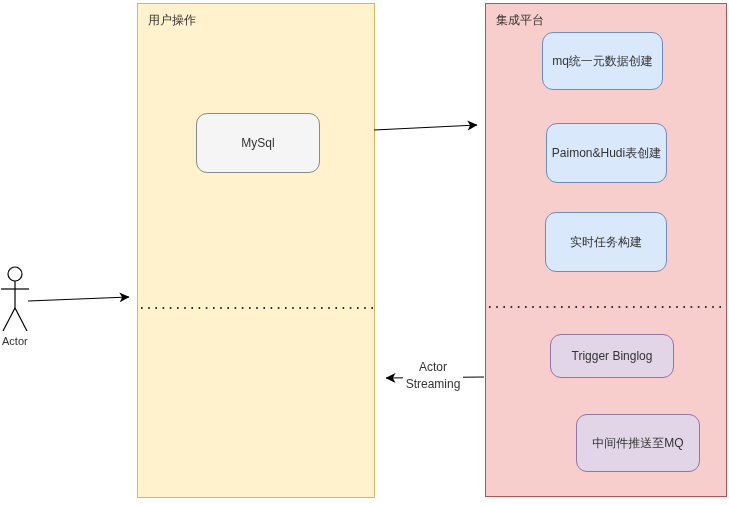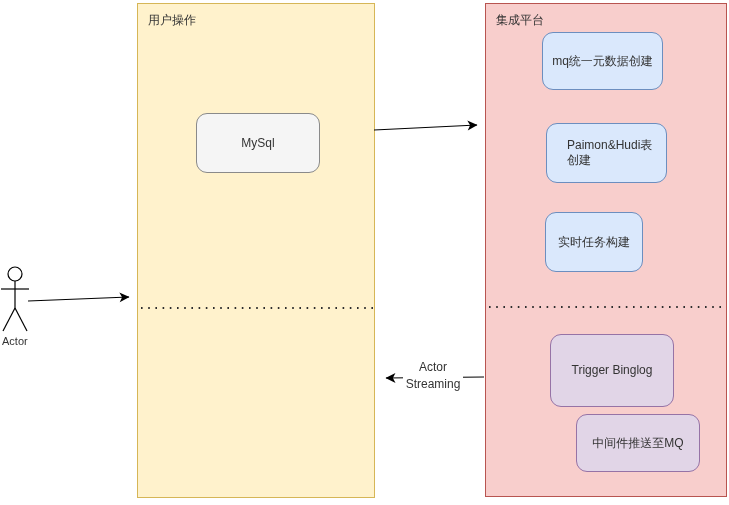--- a/index.html
+++ b/index.html
@@ -34,35 +34,36 @@
     white-space: nowrap;
   }
 
   .node {
     position: absolute;
     border: 1px solid;
     border-radius: 11px;
     display: flex;
     align-items: center;
     justify-content: center;
+    text-align: center;
     font-size: 12px;
     color: #333333;
     padding: 4px;
     line-height: 1.25;
   }
   .node-gray   { background: #f5f5f5; border-color: #8a8a8a; }
   .node-blue   { background: #dae8fc; border-color: #6c8ebf; }
   .node-purple { background: #e1d5e7; border-color: #9673a6; }
 
   .node-mysql        { left: 196px; top: 113px; width: 124px; height: 60px; }
   .node-paimon-hudi  { left: 196px; top: 385px; width: 120px; height: 58px; }
   .node-mq-meta      { left: 542px; top: 32px;  width: 121px; height: 58px; }
-  .node-table-create { left: 546px; top: 123px; width: 121px; height: 60px; padding-left: 20px; }
-  .node-realtime     { left: 545px; top: 212px; width: 98px; height: 60px; }
-  .node-trigger      { left: 550px; top: 334px; width: 124px; height: 73px; }
+  .node-table-create { left: 546px; top: 123px; width: 121px; height: 60px; }
+  .node-realtime     { left: 545px; top: 212px; width: 122px; height: 60px; }
+  .node-trigger      { left: 550px; top: 334px; width: 124px; height: 44px; }
   .node-middleware   { left: 576px; top: 414px; width: 124px; height: 58px; }
 
   .svg-overlay {
     position: absolute;
     left: 0; top: 0;
     width: 729px; height: 505px;
     pointer-events: none;
   }
 
   .flink-label {

